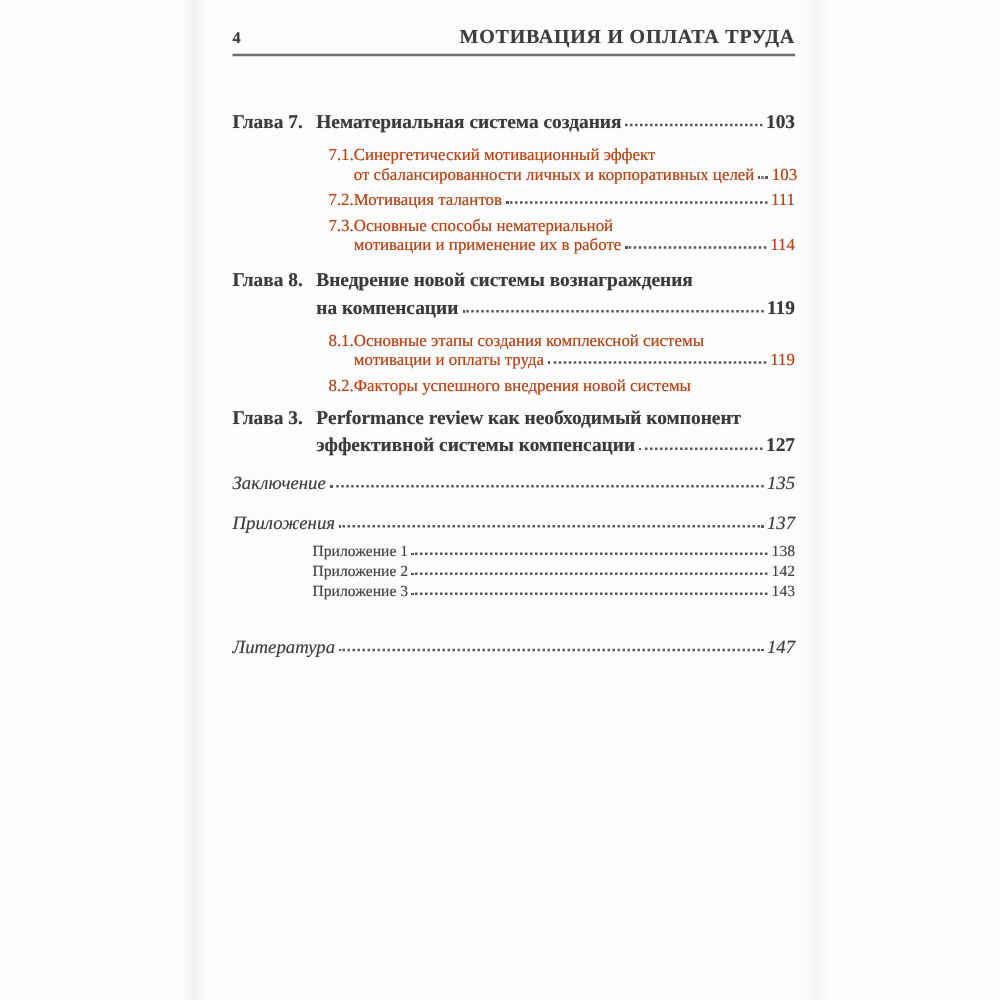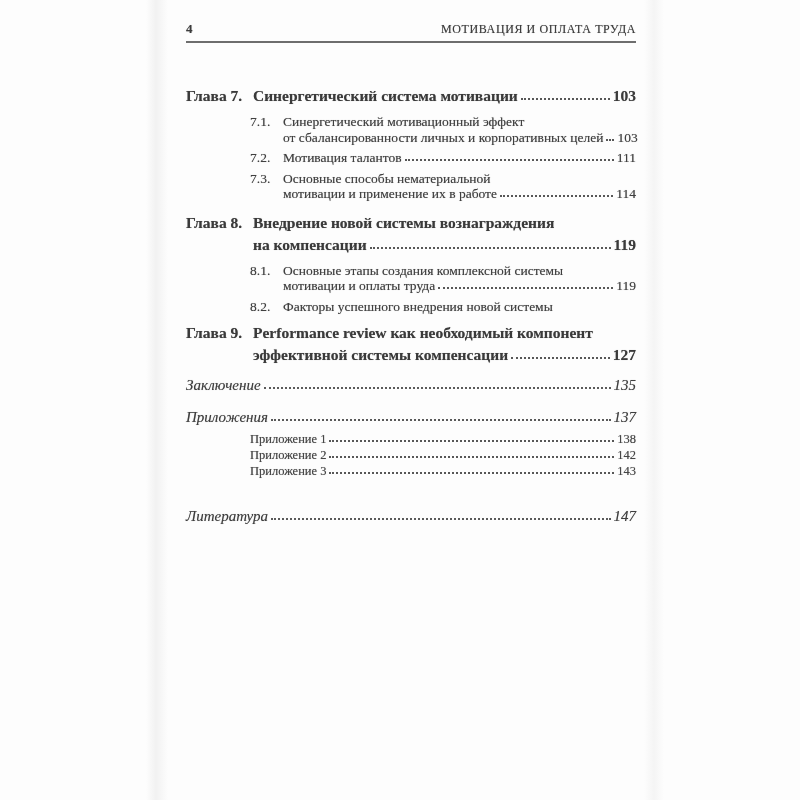--- a/index.html
+++ b/index.html
@@ -44,22 +44,22 @@
     justify-content: space-between;
     align-items: baseline;
     border-bottom: 2px solid #6e6e6e;
     padding-bottom: 4px;
   }
   .folio {
     font-size: 13px;
     font-weight: 700;
   }
   .running-title {
-    font-size: 12px;
-    font-weight: 400;
+    font-size: 16px;
+    font-weight: 700;
     letter-spacing: 0.6px;
   }
 
   
   .row {
     display: flex;
     align-items: baseline;
   }
   .row .txt { white-space: nowrap; }
   .leader {
@@ -90,22 +90,23 @@
   .sections {
     margin-top: 7px;
     margin-left: 64px;
   }
   .section {
     display: grid;
     grid-template-columns: 33px 1fr;
     font-size: 13.5px;
     font-weight: 400;
     line-height: 15.5px;
-    color: #404040;
+    color: #c2410c;
     margin-bottom: 5px;
+    text-align: right;
   }
   .section:last-child { margin-bottom: 0; }
 
   
   .backmatter-entry {
     font-size: 15px;
     font-style: italic;
     line-height: 17px;
     color: #3f3f3f;
   }
@@ -136,21 +137,21 @@
 
     <div class="running-head">
       <span class="folio">4</span>
       <span class="running-title">МОТИВАЦИЯ И ОПЛАТА ТРУДА</span>
     </div>
 
     <div class="chapter ch7">
       <span class="ch-label">Глава 7.</span>
       <span class="ch-body">
         <span class="row">
-          <span class="txt">Синергетический система мотивации</span>
+          <span class="txt">Нематериальная система создания</span>
           <span class="leader"></span>
           <span class="pg">103</span>
         </span>
       </span>
     </div>
     <div class="sections">
       <div class="section">
         <span class="sec-num">7.1.</span>
         <span class="sec-body">
           <span class="row">
@@ -219,21 +220,21 @@
         <span class="sec-num">8.2.</span>
         <span class="sec-body">
           <span class="row">
             <span class="txt">Факторы успешного внедрения новой системы</span>
           </span>
         </span>
       </div>
     </div>
 
     <div class="chapter ch9">
-      <span class="ch-label">Глава 9.</span>
+      <span class="ch-label">Глава 3.</span>
       <span class="ch-body">
         <span class="row">
           <span class="txt">Performance review как необходимый компонент</span>
         </span>
         <span class="row">
           <span class="txt">эффективной системы компенсации</span>
           <span class="leader"></span>
           <span class="pg">127</span>
         </span>
       </span>

